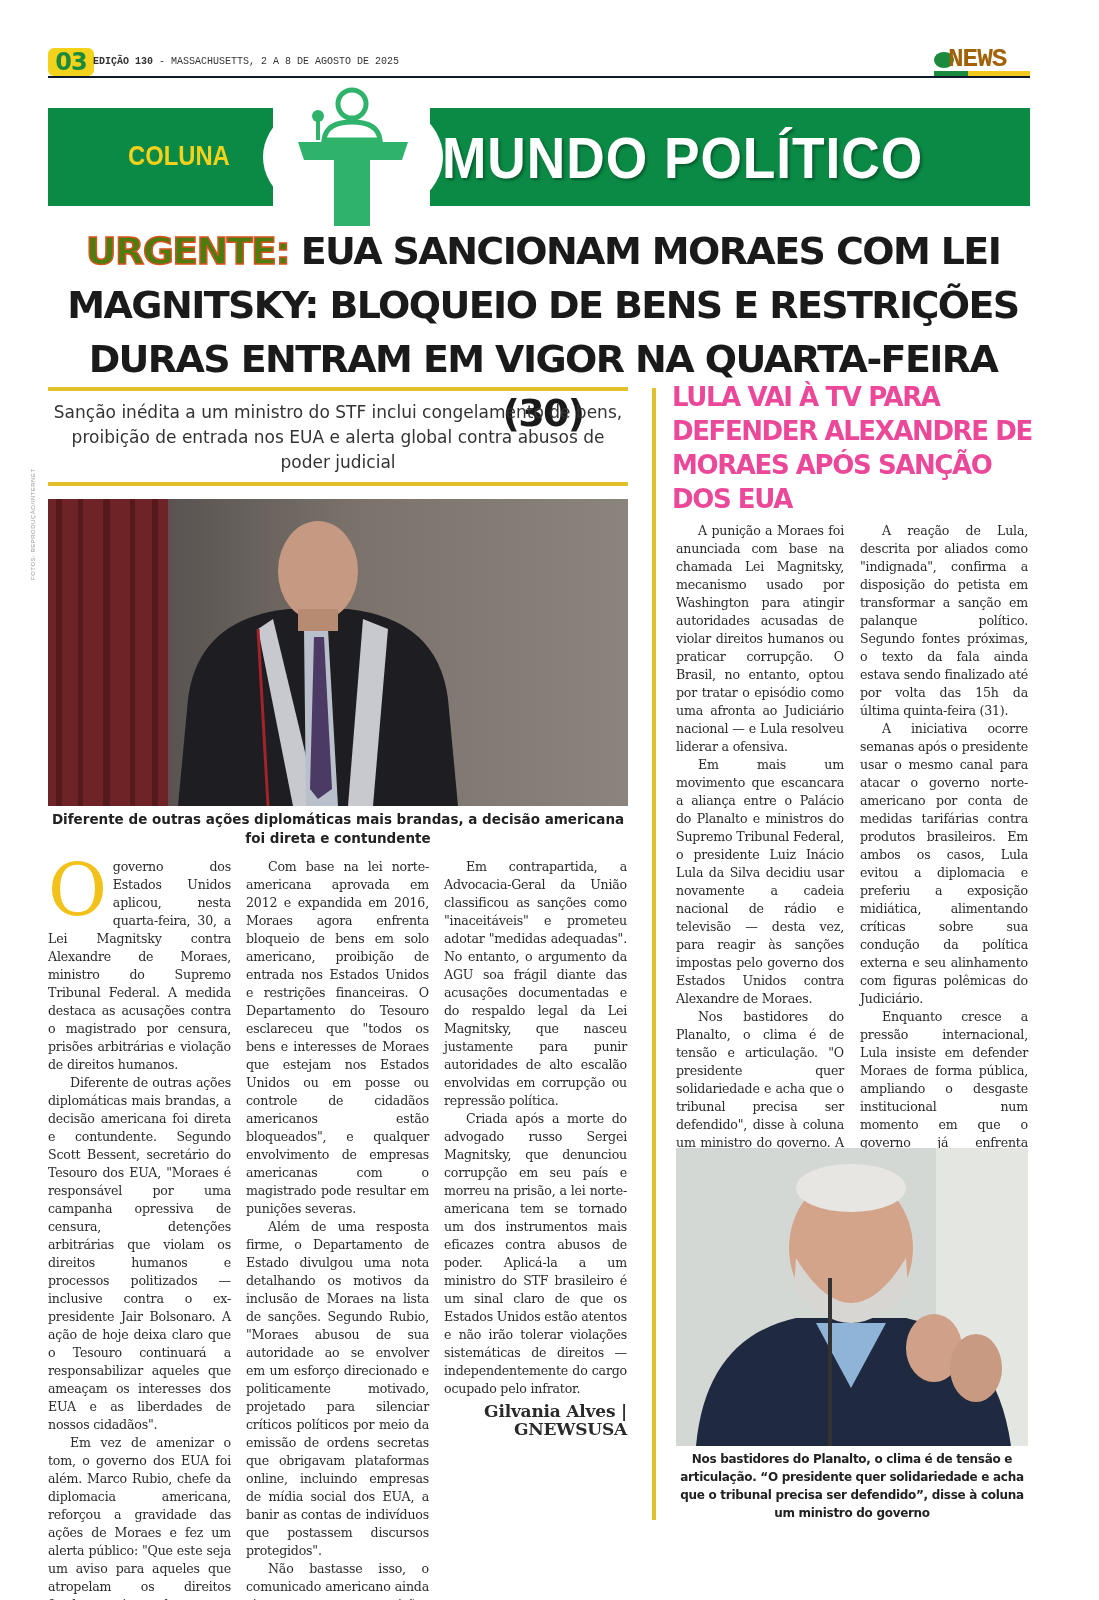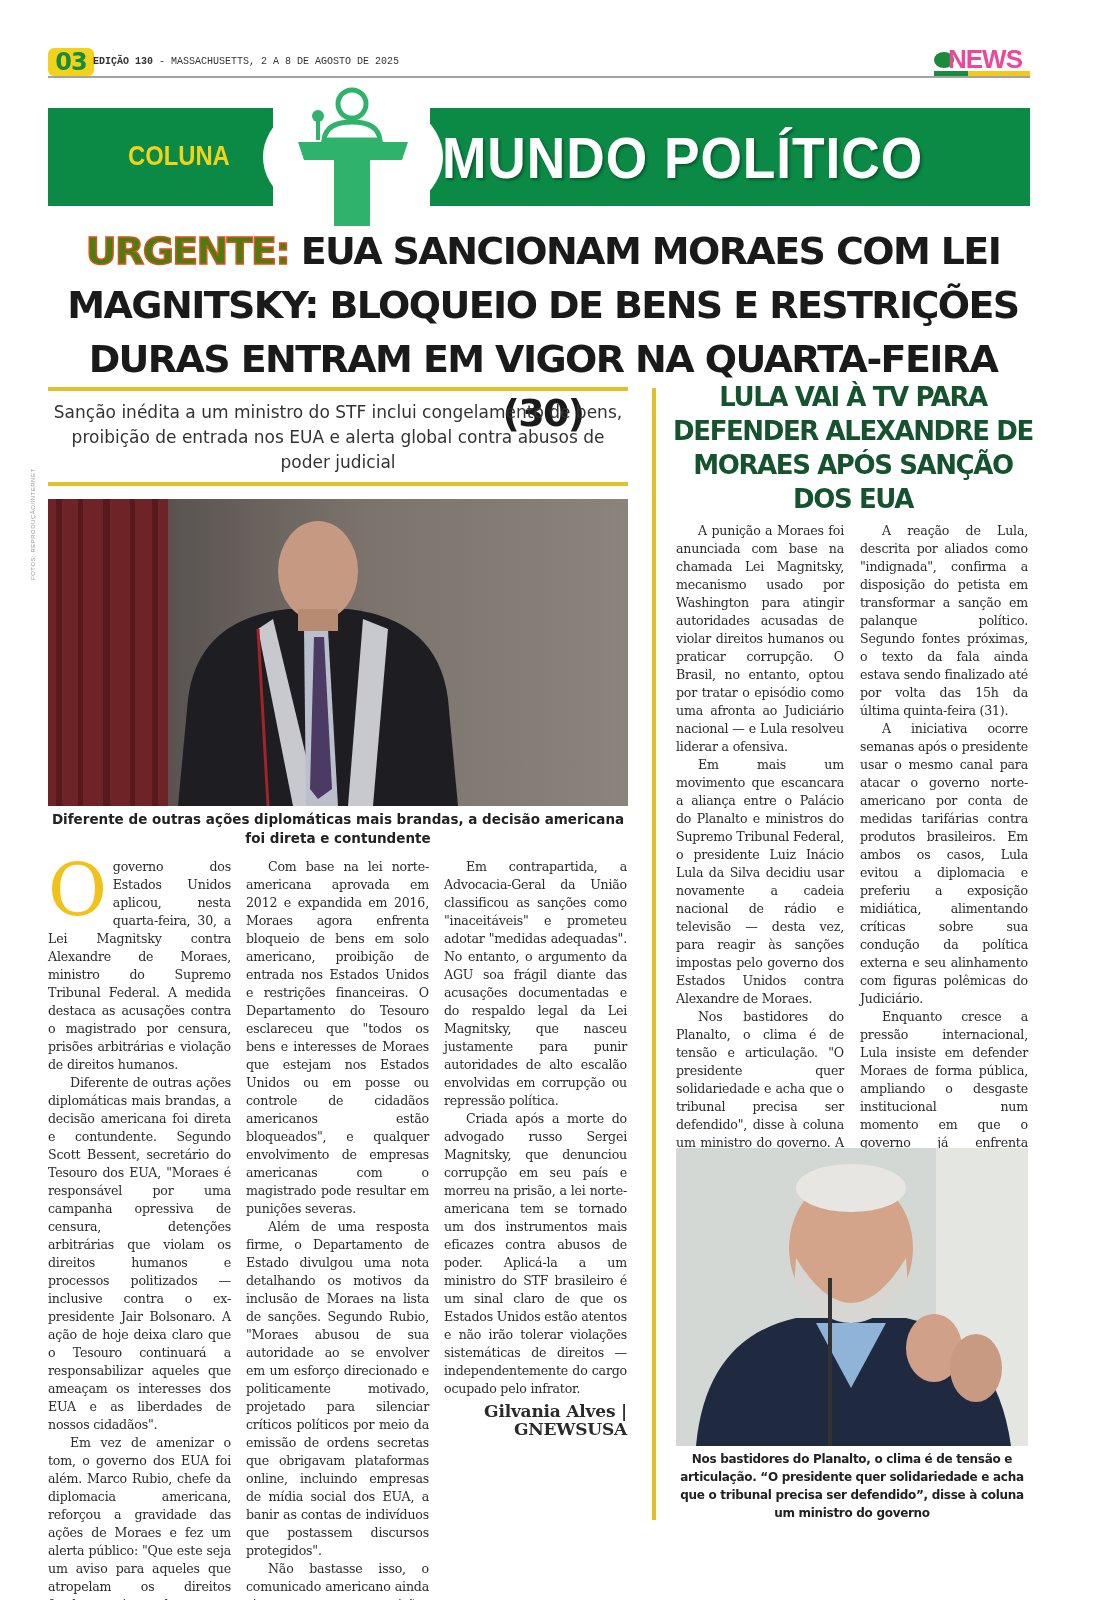--- a/index.html
+++ b/index.html
@@ -1,26 +1,26 @@
 <!DOCTYPE html>
 <html><head>
 <meta charset="utf-8">
 <style>
   * { box-sizing: border-box; margin: 0; padding: 0; }
   html, body { width: 1099px; height: 1600px; background: #ffffff; overflow: hidden; }
   body { position: relative; font-family: "DejaVu Serif", serif; color: #2a2a2a; }
 
   
-  .topbar { position: absolute; left: 48px; top: 46px; width: 982px; height: 32px; border-bottom: 2px solid #a3a3a3; }
+  .topbar { position: absolute; left: 48px; top: 46px; width: 982px; height: 32px; border-bottom: 2px solid #0f172a; }
   .page-num { position: absolute; left: 0; top: 2px; width: 46px; height: 28px; background: #f2d21b; border-radius: 6px; display: flex; align-items: center; justify-content: center; font-family: "DejaVu Sans", sans-serif; font-weight: bold; font-size: 24px; color: #1a8a3c; letter-spacing: -1px; }
   .edition { position: absolute; left: 0; right: 0; top: 10px; text-align: left; font-family: Liberation Mono, monospace; font-size: 10px; color: #333; padding-left: 45px; }
   .edition b { font-weight: bold; }
   .logo { position: absolute; right: 0; top: 0; width: 96px; height: 30px; }
   .logo .g { position: absolute; left: 0; top: 6px; width: 20px; height: 16px; border-radius: 50%; background: #1a8a3c; }
-  .logo .news { position: absolute; left: 14px; top: -2px; font-family: Liberation Sans, sans-serif; font-weight: bold; font-size: 26px; color: #ec4899; letter-spacing: -1px; }
+  .logo .news { position: absolute; left: 14px; top: -2px; font-family: Liberation Mono, monospace; font-weight: bold; font-size: 26px; color: #a16207; letter-spacing: -1px; }
   .logo .tag { position: absolute; left: 0; bottom: 0; width: 96px; height: 5px; background: linear-gradient(90deg,#1a8a3c 0 35%, #f2c81b 35% 100%); }
 
   
   .banner-left { position: absolute; left: 48px; top: 108px; width: 225px; height: 98px; background: #0a8a45; }
   .banner-right { position: absolute; left: 430px; top: 108px; width: 600px; height: 98px; background: #0a8a45; }
   .coluna { position: absolute; left: 128px; top: 140px; font-family: "Liberation Sans", sans-serif; font-weight: bold; font-size: 28px; color: #f2d21b; transform: scaleX(0.85); transform-origin: left; }
   .mundo { position: absolute; left: 442px; top: 124px; font-family: "Liberation Sans", sans-serif; font-weight: bold; font-size: 58px; color: #ffffff; letter-spacing: 1px; text-shadow: 2px 2px 3px rgba(0,0,0,0.35); transform: scaleX(0.92); transform-origin: left; }
   .podium-circle { position: absolute; left: 263px; top: 92px; width: 180px; height: 130px; background: #fff; border-radius: 50%; }
   .podium { position: absolute; left: 290px; top: 84px; width: 130px; height: 142px; }
 
@@ -45,21 +45,21 @@
   .col { position: absolute; font-size: 12.6px; line-height: 18px; text-align: justify; color: #2a2a2a; letter-spacing: -0.2px; }
   .col p { text-indent: 22px; }
   .col p.noindent { text-indent: 0; }
   .c1 { left: 48px; top: 858px; width: 183px; }
   .c2 { left: 246px; top: 858px; width: 183px; }
   .c3 { left: 444px; top: 858px; width: 183px; }
   .dropcap { float: left; font-size: 72px; line-height: 62px; color: #f2c21b; margin: 2px 6px 0 0; font-family: "DejaVu Serif", serif; }
   .byline { text-align: right; font-weight: bold; font-size: 17px; line-height: 18px; margin-top: 4px; }
 
   
-  .side-head { position: absolute; left: 672px; top: 380px; width: 362px; text-align: center; font-family: "DejaVu Sans", sans-serif; font-weight: bold; font-size: 26px; line-height: 34px; color: #14532d; letter-spacing: -1.4px; }
+  .side-head { position: absolute; left: 672px; top: 380px; width: 362px; font-family: "DejaVu Sans", sans-serif; font-weight: bold; font-size: 26px; line-height: 34px; color: #ec4899; letter-spacing: -1.4px; }
   .c4 { left: 676px; top: 522px; width: 168px; }
   .c5 { left: 860px; top: 522px; width: 168px; }
 
   .photo2 { position: absolute; left: 676px; top: 1148px; width: 352px; height: 298px; overflow: hidden; background: linear-gradient(180deg,#d8dcd8 0%, #c8ccc6 100%); }
   .caption2 { position: absolute; left: 676px; top: 1450px; width: 352px; text-align: center; font-family: "DejaVu Sans", sans-serif; font-weight: bold; font-size: 12px; line-height: 18px; color: #222; letter-spacing: -0.3px; }
 </style>
 </head>
 <body>
 
 <div class="topbar">

